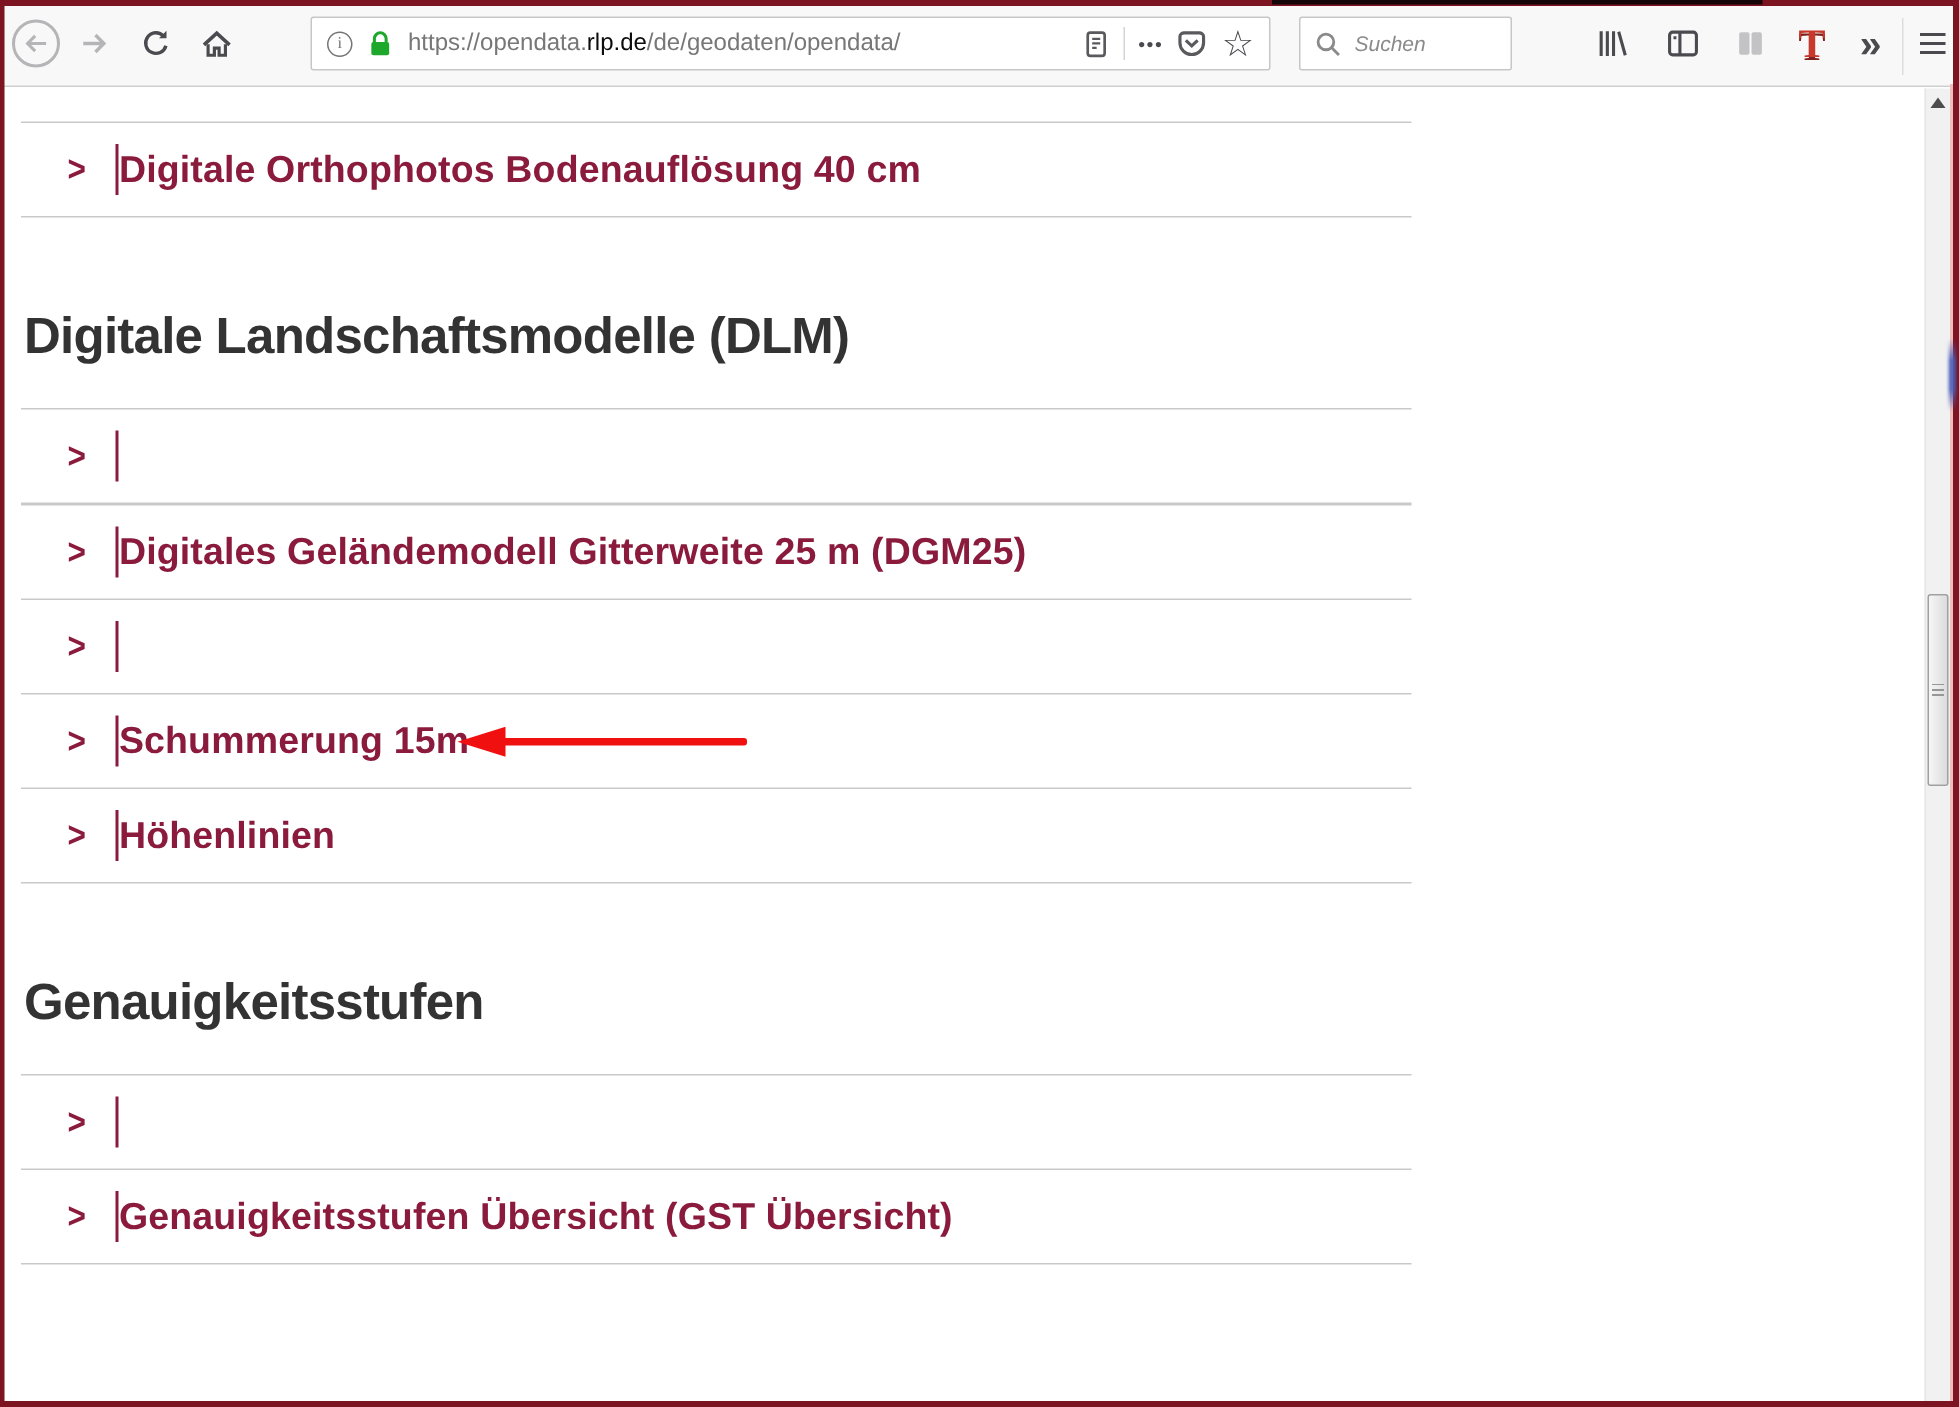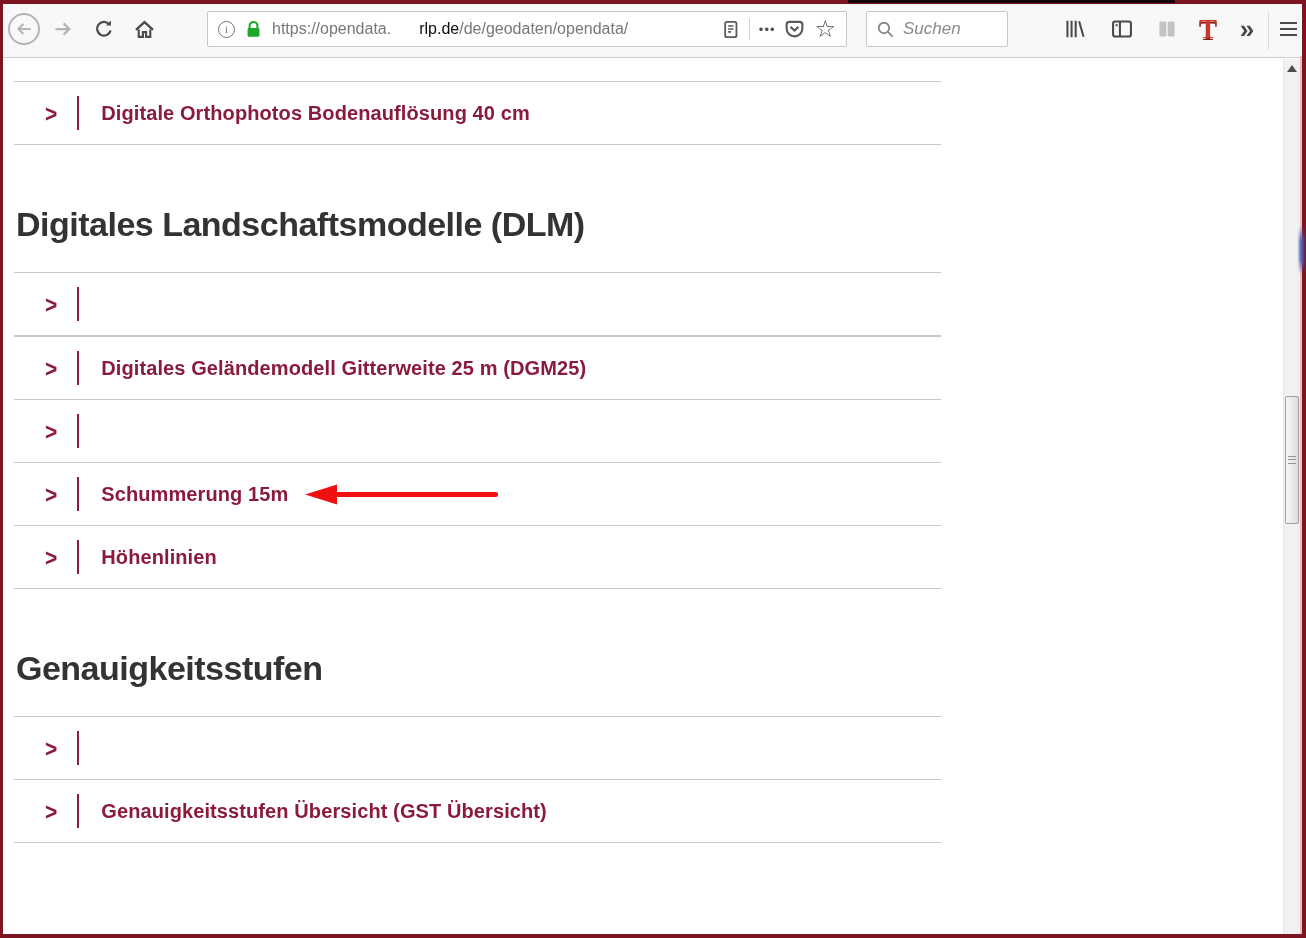--- a/index.html
+++ b/index.html
@@ -28,48 +28,48 @@
   .edge-blue{position:absolute;right:2px;top:226px;width:5px;height:48px;z-index:61;
     background:linear-gradient(180deg,rgba(90,110,200,0),rgba(72,96,186,.9) 30%,rgba(72,96,186,.9) 70%,rgba(90,110,200,0));filter:blur(1px);}
 
   
   .toolbar{position:absolute;left:0;top:4px;width:1306px;height:54px;background:#f8f8f9;border-bottom:1px solid #cfcfd0;z-index:40;}
   .tb-btn{position:absolute;top:9px;width:32px;height:32px;display:flex;align-items:center;justify-content:center;}
   .circle{border:2px solid var(--disabled-gray);border-radius:50%;}
   .urlbar{position:absolute;left:207px;top:7px;width:640px;height:36px;background:#fff;border:1px solid #c7c7c8;border-radius:2px;
     display:flex;align-items:center;padding:0 10px;gap:9px;}
   .url-text{flex:1;font-size:16px;color:#777;white-space:nowrap;overflow:hidden;}
-  .url-text .domain{color:#0c0c0d;margin-left:28px;}
+  .url-text .domain{color:#0c0c0d;}
   .info-circle{width:17px;height:17px;border:1.6px solid #757575;border-radius:50%;color:#757575;
     font-size:11px;font-family:"Liberation Serif","DejaVu Serif",serif;display:flex;align-items:center;justify-content:center;flex:none;}
   .vsep{width:1px;height:22px;background:#d4d4d4;flex:none;}
   .dots{font-size:13px;letter-spacing:1px;color:var(--icon-gray);}
   .star{font-size:24px;line-height:1;color:var(--icon-gray);font-family:"DejaVu Sans",sans-serif;}
   .searchbox{position:absolute;left:866px;top:7px;width:142px;height:36px;background:#fff;border:1px solid #c7c7c8;border-radius:2px;
     display:flex;align-items:center;padding:0 9px;gap:8px;}
-  .searchbox input{border:none;outline:none;width:90px;font-size:17px;background:transparent;
+  .searchbox input{border:none;outline:none;width:90px;font-size:14px;background:transparent;
     font-family:"Liberation Sans","DejaVu Sans",sans-serif;color:#333;}
   .searchbox input::placeholder{font-style:italic;color:#8a8a8a;}
   .t-ext{font-family:"Liberation Serif","DejaVu Serif",serif;font-weight:bold;font-size:27px;color:var(--t-red);
     text-shadow:0 2px 0 #7e211a;line-height:1;}
   .chev2{font-size:26px;color:var(--icon-gray);line-height:1;font-weight:bold;}
   .burger{display:flex;flex-direction:column;gap:3.5px;}
   .burger i{display:block;width:17px;height:2.5px;background:var(--icon-gray);}
   .tbsep{position:absolute;left:1268px;top:8px;width:1px;height:38px;background:#dddddd;}
 
   
   .page{position:absolute;left:3px;top:59px;right:6px;bottom:0;background:#fff;overflow:hidden;z-index:10;}
   .content{margin-left:11px;width:927px;padding-top:22px;}
   .section-heading{font-size:34px;line-height:39px;font-weight:bold;color:var(--heading-gray);
     letter-spacing:-.5px;margin:60px 2px 28px 2px;}
   .accordion{list-style:none;border-top:1px solid var(--divider);}
   .accordion-row{position:relative;height:63px;border-bottom:1px solid var(--divider);display:flex;align-items:center;cursor:pointer;}
   .chev{margin-left:31px;color:var(--accent-maroon);font-size:21px;font-weight:bold;line-height:1;transform:scaleY(1.15);}
   .vline{margin-left:20px;width:2px;height:34px;background:var(--accent-maroon);}
-  .item-label{margin-left:22px;font-size:20px;font-weight:bold;color:var(--accent-maroon);letter-spacing:.1px;}
+  .item-label{margin-left:0;font-size:25px;font-weight:bold;color:var(--accent-maroon);letter-spacing:.1px;}
   
   .annotation-arrow{position:absolute;left:291px;top:50%;transform:translateY(-50%);width:193px;height:21px;pointer-events:none;}
   .annotation-arrow .ah{position:absolute;left:0;top:50%;transform:translateY(-50%);width:0;height:0;
     border-top:10px solid transparent;border-bottom:10px solid transparent;border-right:32px solid var(--annotation-red);}
   .annotation-arrow .as{position:absolute;left:26px;right:0;top:50%;transform:translateY(-50%);height:5px;border-radius:2px;
     background:var(--annotation-red);}
 
   
   .scrollbar{position:absolute;right:6px;top:59px;bottom:4px;width:17px;background:#f1f1f2;border-left:1px solid #e6e6e6;z-index:45;}
   .scroll-up{position:absolute;left:50%;top:6px;transform:translateX(-50%);width:0;height:0;
@@ -173,21 +173,21 @@
       <div class="section">
         <ul class="accordion">
           <li class="accordion-row">
             <span class="chev">&gt;</span>
             <span class="vline"></span>
             <span class="item-label">Digitale Orthophotos Bodenauflösung 40 cm</span>
           </li>
         </ul>
       </div>
       <div class="section">
-        <h2 class="section-heading">Digitales Landschaftsmodelle (DLM)</h2>
+        <h2 class="section-heading">Digitale Landschaftsmodelle (DLM)</h2>
         <ul class="accordion">
           <li class="accordion-row">
             <span class="chev">&gt;</span>
             <span class="vline"></span>
           </li>
         </ul>
       </div>
       <div class="section">
         <ul class="accordion">
           <li class="accordion-row">

